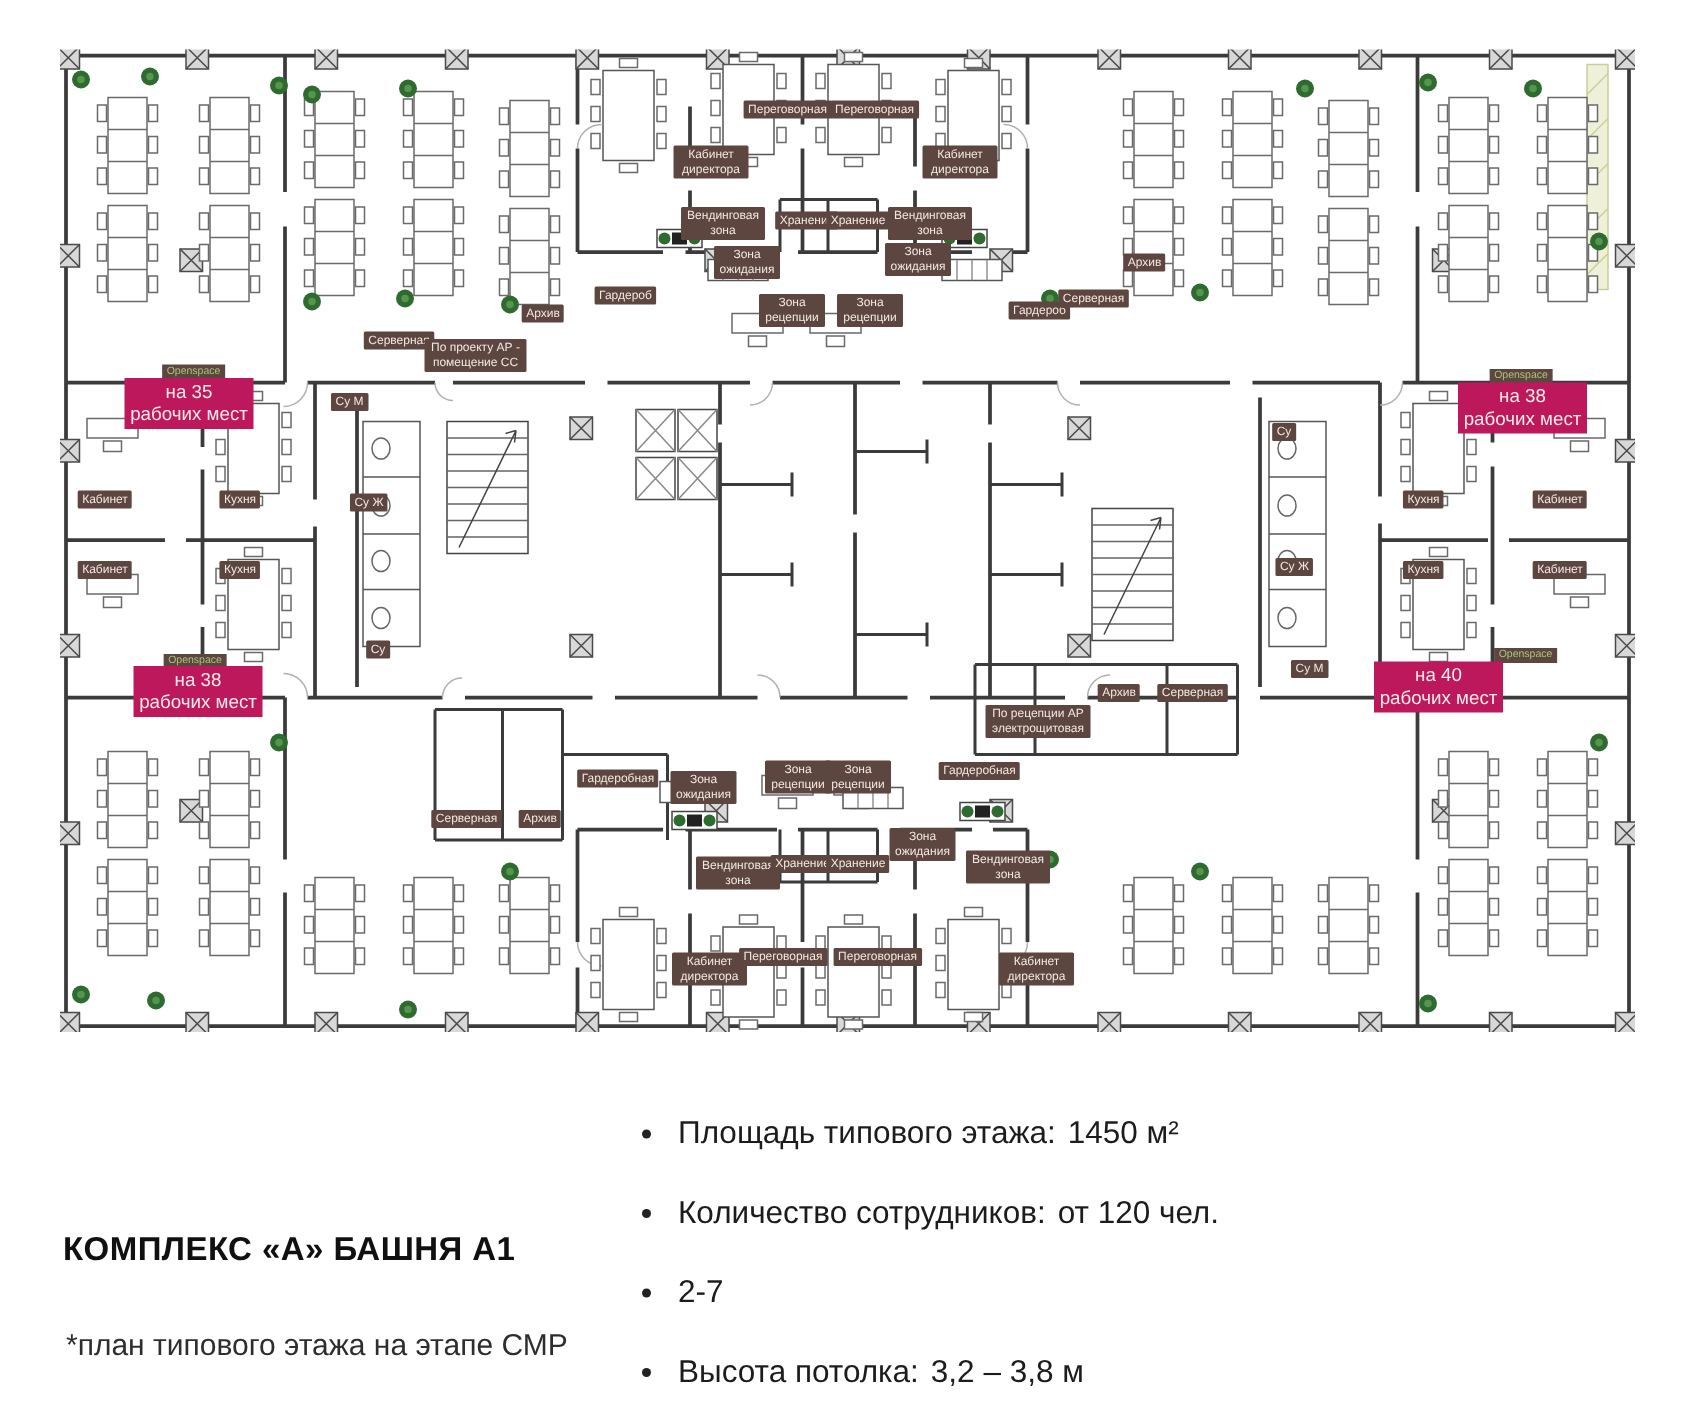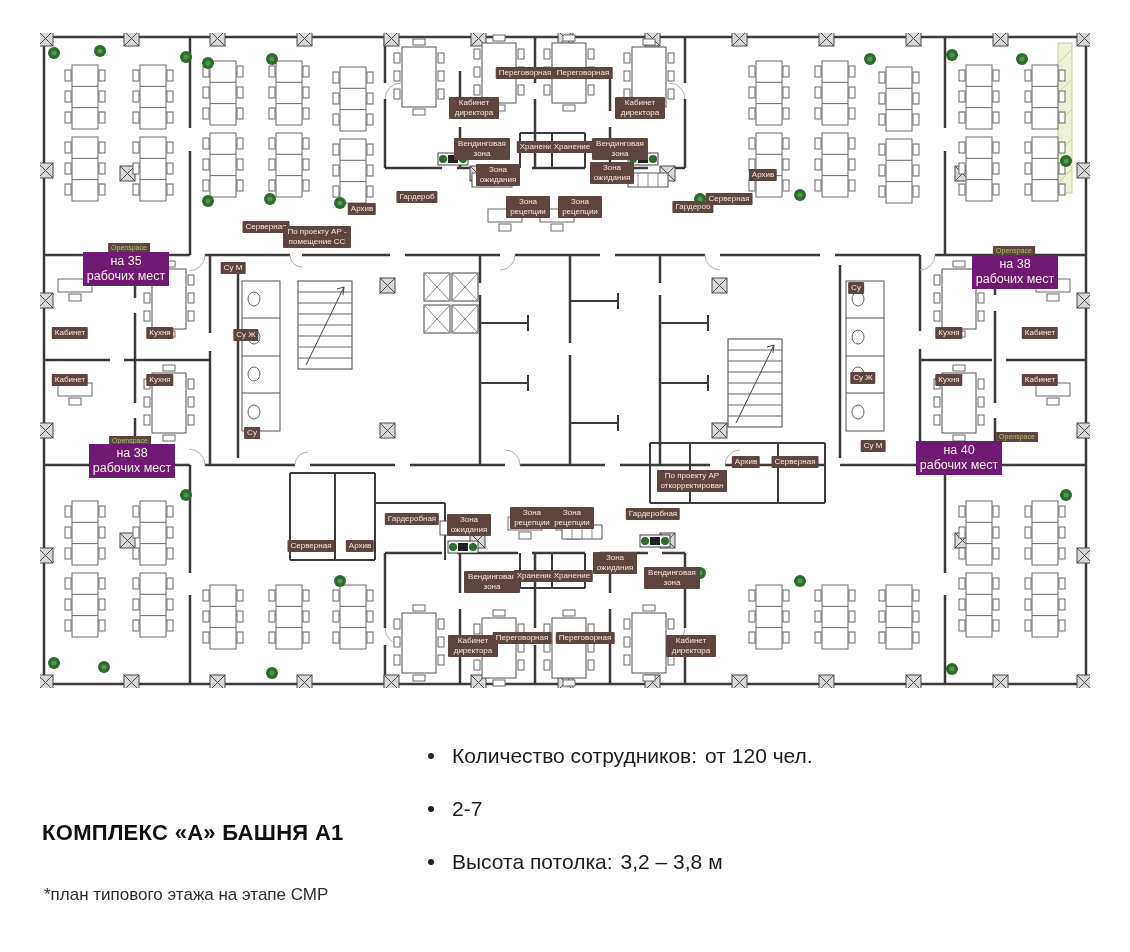--- a/index.html
+++ b/index.html
@@ -8,25 +8,25 @@
   .plan{position:absolute;left:0;top:0;width:1130px;height:700px;}
   .plan-svg{position:absolute;left:40px;top:33px;width:1050px;height:655px;}
   .labels-layer{position:absolute;left:0;top:0;width:1130px;height:700px;}
   .badge{position:absolute;transform:translateX(-50%);background:#5d4640;color:#f2e8e2;
          font-size:8px;line-height:1.25;padding:1px 3px;white-space:nowrap;text-align:center;
          border-radius:1px;}
   .wrap{white-space:normal;}
   .w38{width:38px}.w44{width:44px}.w50{width:50px}.w62{width:62px}.w64{width:64px}
   .os-tag{position:absolute;transform:translateX(-50%);background:#5d4640;color:#a9c477;
           font-size:7px;line-height:1.2;padding:1px 3px;white-space:nowrap;}
-  .os-main{position:absolute;transform:translateX(-50%);width:82px;background:#701a75;color:#f5ece6;
+  .os-main{position:absolute;transform:translateX(-50%);width:82px;background:#be185d;color:#f5ece6;
            font-size:12.5px;line-height:1.18;text-align:center;padding:2px 2px;}
   .title{position:absolute;left:42px;top:820px;font-size:22px;font-weight:bold;color:#101010;
          letter-spacing:.3px;margin:0;}
-  .footnote{position:absolute;left:44px;top:882px;font-size:17px;color:#2e2e2e;line-height:1.55;margin:0;}
+  .footnote{position:absolute;left:44px;top:882px;font-size:20px;color:#2e2e2e;line-height:1.55;margin:0;}
   .fn2{display:block;padding-left:12px;}
   .bullets{position:absolute;left:428px;top:744px;list-style:none;margin:0;padding:0;}
   .bullet{display:flex;align-items:flex-start;margin-bottom:29px;font-size:21px;color:#1c1c1c;}
   .dot{width:6px;height:6px;border-radius:50%;background:#222;margin:9px 18px 0 0;flex:none;}
   .lbl{margin-right:8px;}
   .val{font-weight:500;}
 </style>
 </head>
 <body>
 
@@ -358,39 +358,44 @@
       <div class="badge" style="left:863px;top:372px">Су Ж</div>
       <div class="badge" style="left:873px;top:440px">Су М</div>
 
       <div class="badge" style="left:311px;top:540px">Серверная</div>
       <div class="badge" style="left:360px;top:540px">Архив</div>
       <div class="badge" style="left:412px;top:513px">Гардеробная</div>
       <div class="badge wrap w38" style="left:469px;top:514px">Зона ожидания</div>
       <div class="badge wrap w38" style="left:532px;top:507px">Зона рецепции</div>
       <div class="badge wrap w38" style="left:572px;top:507px">Зона рецепции</div>
       <div class="badge" style="left:653px;top:508px">Гардеробная</div>
-      <div class="badge wrap w64" style="left:692px;top:470px">По проекту АР откорректирован</div>
+      <div class="badge wrap w64" style="left:692px;top:470px">По рецепции АР электрощитовая</div>
       <div class="badge" style="left:746px;top:456px">Архив</div>
       <div class="badge" style="left:795px;top:456px">Серверная</div>
       <div class="badge wrap w38" style="left:615px;top:552px">Зона ожидания</div>
       <div class="badge wrap w50" style="left:492px;top:571px">Вендинговая зона</div>
       <div class="badge" style="left:535px;top:570px">Хранение</div>
       <div class="badge" style="left:572px;top:570px">Хранение</div>
       <div class="badge wrap w50" style="left:672px;top:567px">Вендинговая зона</div>
       <div class="badge wrap w44" style="left:473px;top:635px">Кабинет директора</div>
       <div class="badge" style="left:522px;top:632px">Переговорная</div>
       <div class="badge" style="left:585px;top:632px">Переговорная</div>
       <div class="badge wrap w44" style="left:691px;top:635px">Кабинет директора</div>
     </div>
   </div>
 
   <div class="info">
     <h1 class="title">КОМПЛЕКС «А» БАШНЯ А1</h1>
     <p class="footnote"><span>*план типового этажа на этапе СМР</span></p>
     <ul class="bullets">
+      <li class="bullet">
+        <span class="dot"></span>
+        <span class="lbl">Площадь типового этажа:</span>
+        <span class="val">1450 м²</span>
+      </li>
       <li class="bullet">
         <span class="dot"></span>
         <span class="lbl">Количество сотрудников:</span>
         <span class="val">от 120 чел.</span>
       </li>
       <li class="bullet">
         <span class="dot"></span>
         <span class="val">2-7</span>
       </li>
       <li class="bullet">

